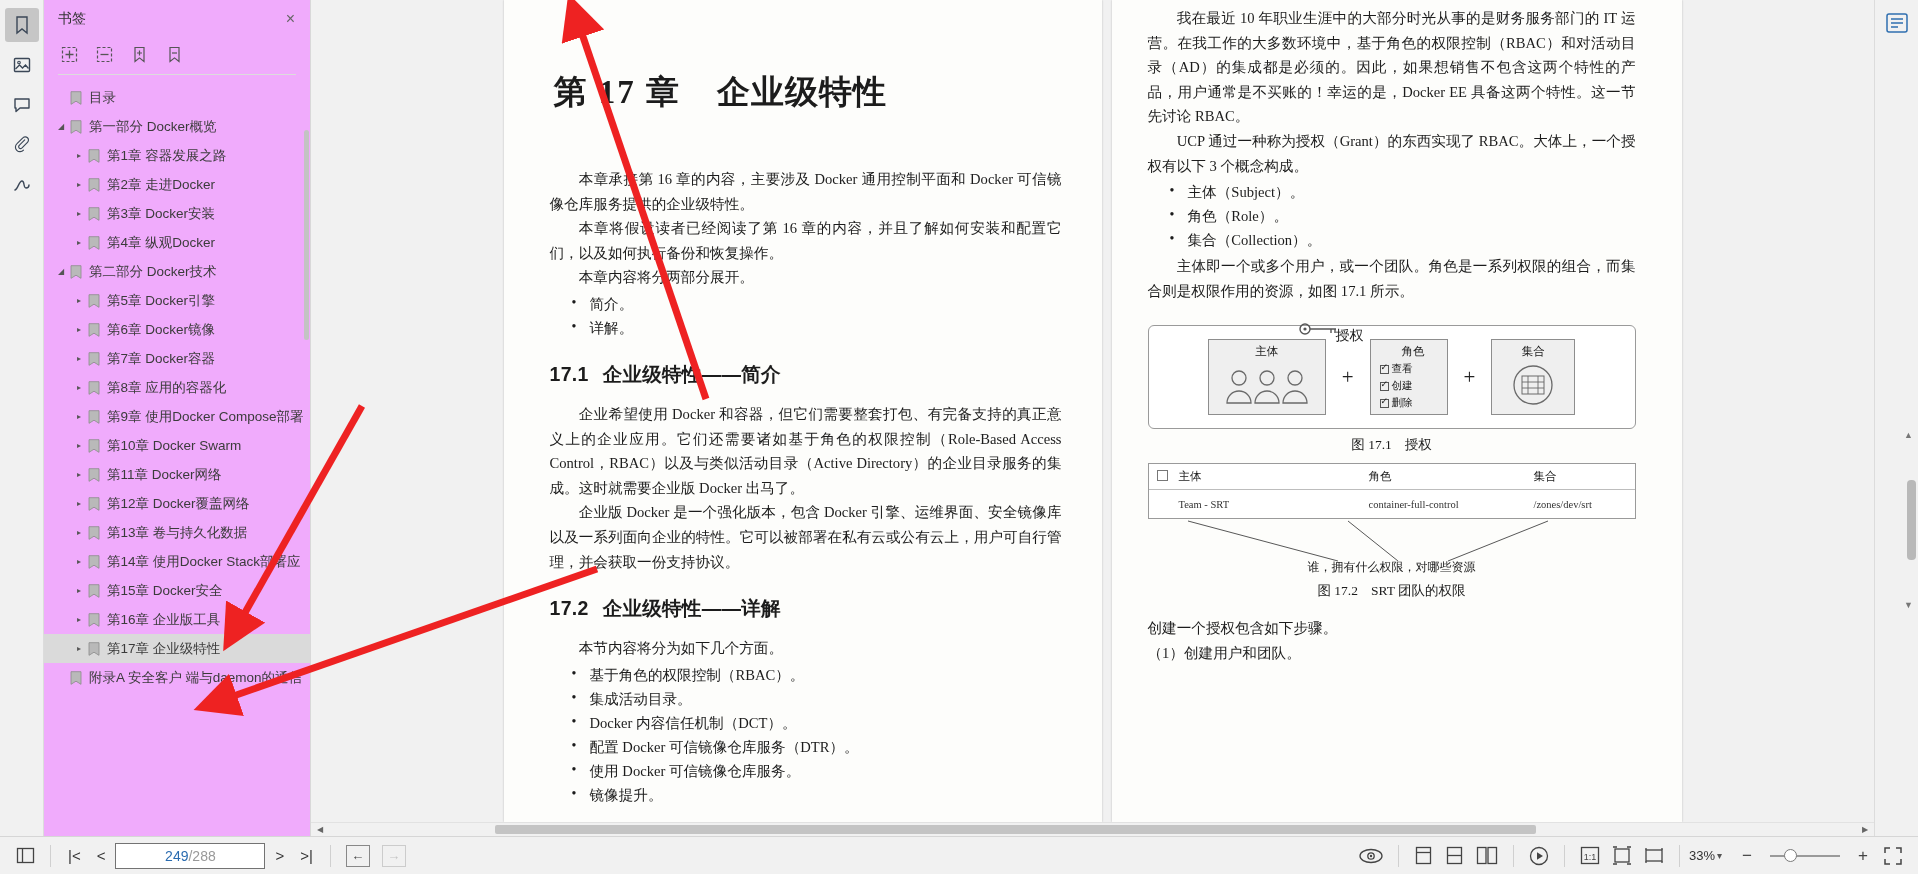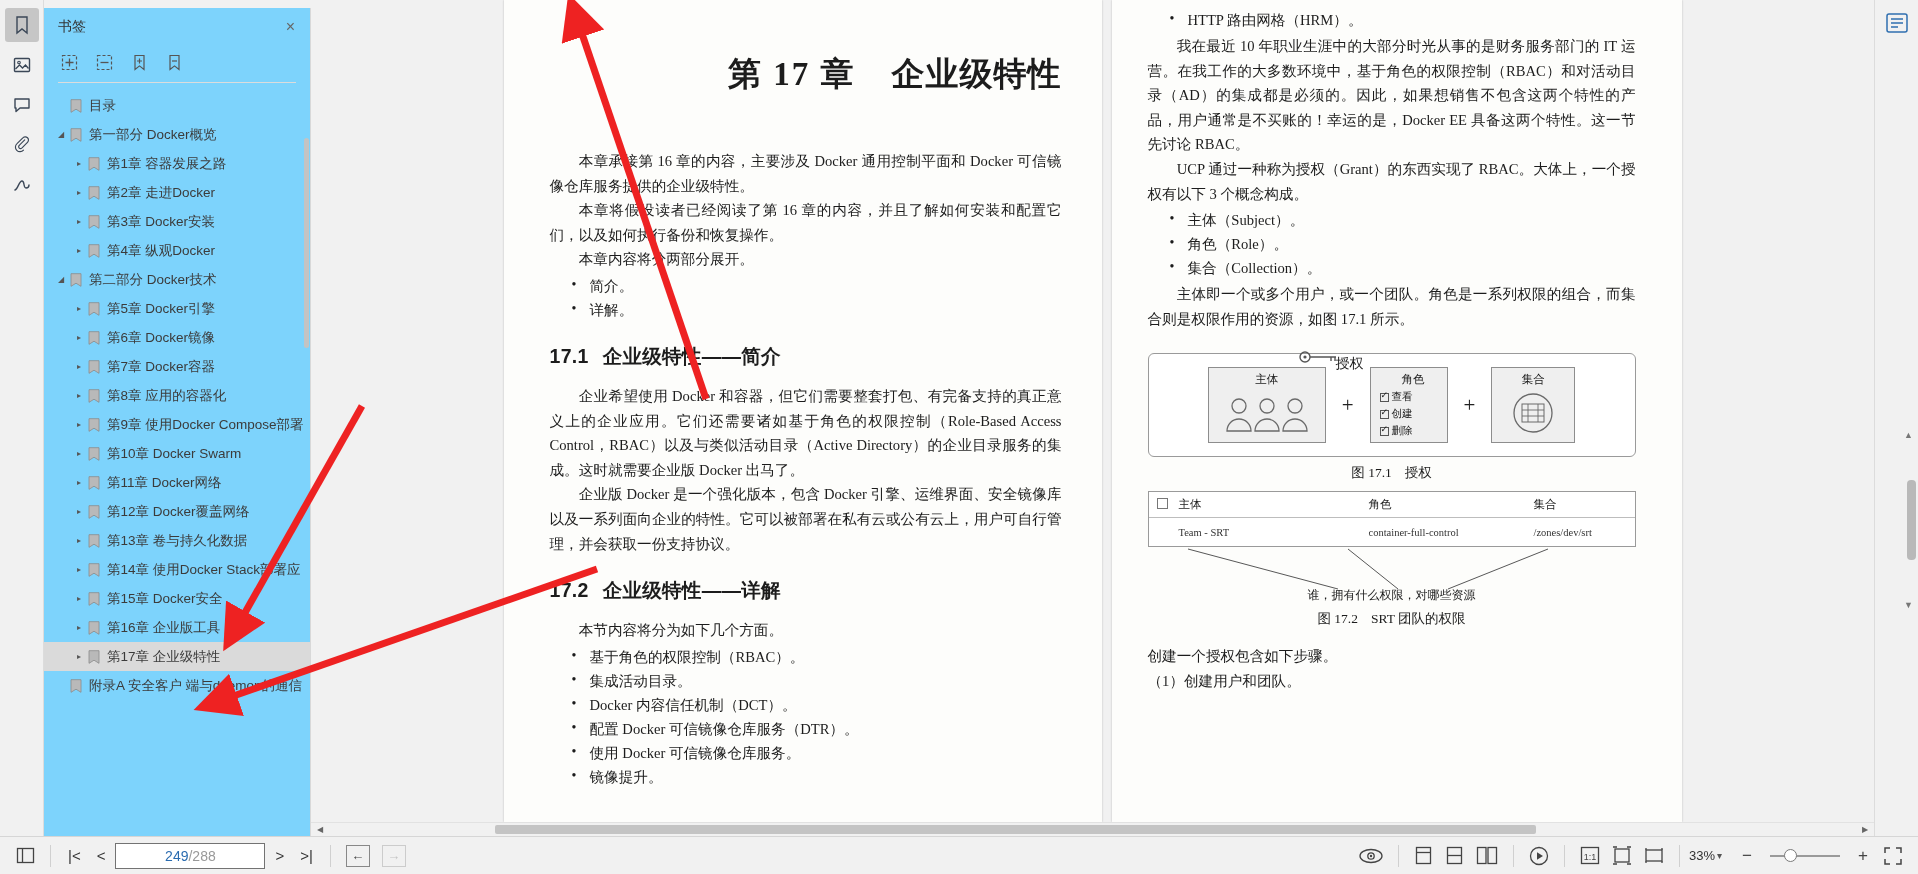--- a/index.html
+++ b/index.html
@@ -19,22 +19,22 @@
     flex:0 0 44px;
   }
   .rail-btn {
     width:34px; height:34px; display:flex; align-items:center; justify-content:center;
     border-radius:3px; cursor:pointer; color:#4a5260;
   }
   .rail-btn.active { background:#c6c6c6; }
 
   
   .bm-panel {
-    width:267px; flex:0 0 267px; background:#7dd3fc; border-right:1px solid #d8d8d8;
-    display:flex; flex-direction:column; position:relative;margin-top:8px;
+    width:267px; flex:0 0 267px; background:#f0abfc; border-right:1px solid #d8d8d8;
+    display:flex; flex-direction:column; position:relative;
   }
   .bm-head {
     height:38px; display:flex; align-items:center; padding:0 10px 0 14px;
     justify-content:space-between;
   }
   .bm-title { font-size:14px; color:#333; }
   .bm-close { color:#666; cursor:pointer; font-size:16px; line-height:1; padding:3px 5px; }
   .bm-tools {
     height:32px; display:flex; align-items:center; gap:13px; padding:0 0 0 14px;
   }
@@ -64,21 +64,21 @@
     background:#fdfdfb; box-shadow:0 0 2px rgba(0,0,0,.22);
     position:relative; overflow:hidden;
     font-family:"Liberation Serif","DejaVu Serif", serif;
     color:#1c1c1c;
   }
   .page.left { width:598px; padding:46px 40px 0 46px; }
   .page.right { width:570px; padding:6px 46px 0 36px; }
 
   .ch-title {
     font-family:"Liberation Serif","DejaVu Serif",serif;
-    font-weight:bold; font-size:33px; letter-spacing:1px; margin:6px 0 52px 4px;text-align:right;
+    font-weight:bold; font-size:33px; letter-spacing:1px; margin:24px 0 52px 4px;
   }
   .ch-title .num { letter-spacing:2px; }
   .ch-title .sp { display:inline-block; width:36px; }
 
   p.body { font-size:14.6px; line-height:24.6px; text-align:justify; text-indent:2em; margin:0; }
   p.body.noind { text-indent:0; }
   h2.sec {
     font-family:"Liberation Sans","DejaVu Sans",sans-serif;
     font-weight:bold; font-size:19.5px; margin:21px 0 14px 0; letter-spacing:.3px;
   }
@@ -481,23 +481,20 @@
               <li>基于角色的权限控制（RBAC）。</li>
               <li>集成活动目录。</li>
               <li>Docker 内容信任机制（DCT）。</li>
               <li>配置 Docker 可信镜像仓库服务（DTR）。</li>
               <li>使用 Docker 可信镜像仓库服务。</li>
               <li>镜像提升。</li>
             </ul>
         </div>
 
         <div class="page right">
-          <ul class="bl">
-            <li>HTTP 路由网格（HRM）。</li>
-          </ul>
           <p class="body">我在最近 10 年职业生涯中的大部分时光从事的是财务服务部门的 IT 运营。在我工作的大多数环境中，基于角色的权限控制（RBAC）和对活动目录（AD）的集成都是必须的。因此，如果想销售不包含这两个特性的产品，用户通常是不买账的！幸运的是，Docker EE 具备这两个特性。这一节先讨论 RBAC。</p>
           <p class="body">UCP 通过一种称为授权（Grant）的东西实现了 RBAC。大体上，一个授权有以下 3 个概念构成。</p>
           <ul class="bl">
             <li>主体（Subject）。</li>
             <li>角色（Role）。</li>
             <li>集合（Collection）。</li>
           </ul>
           <p class="body">主体即一个或多个用户，或一个团队。角色是一系列权限的组合，而集合则是权限作用的资源，如图 17.1 所示。</p>
 
           <div class="fig1-wrap">

